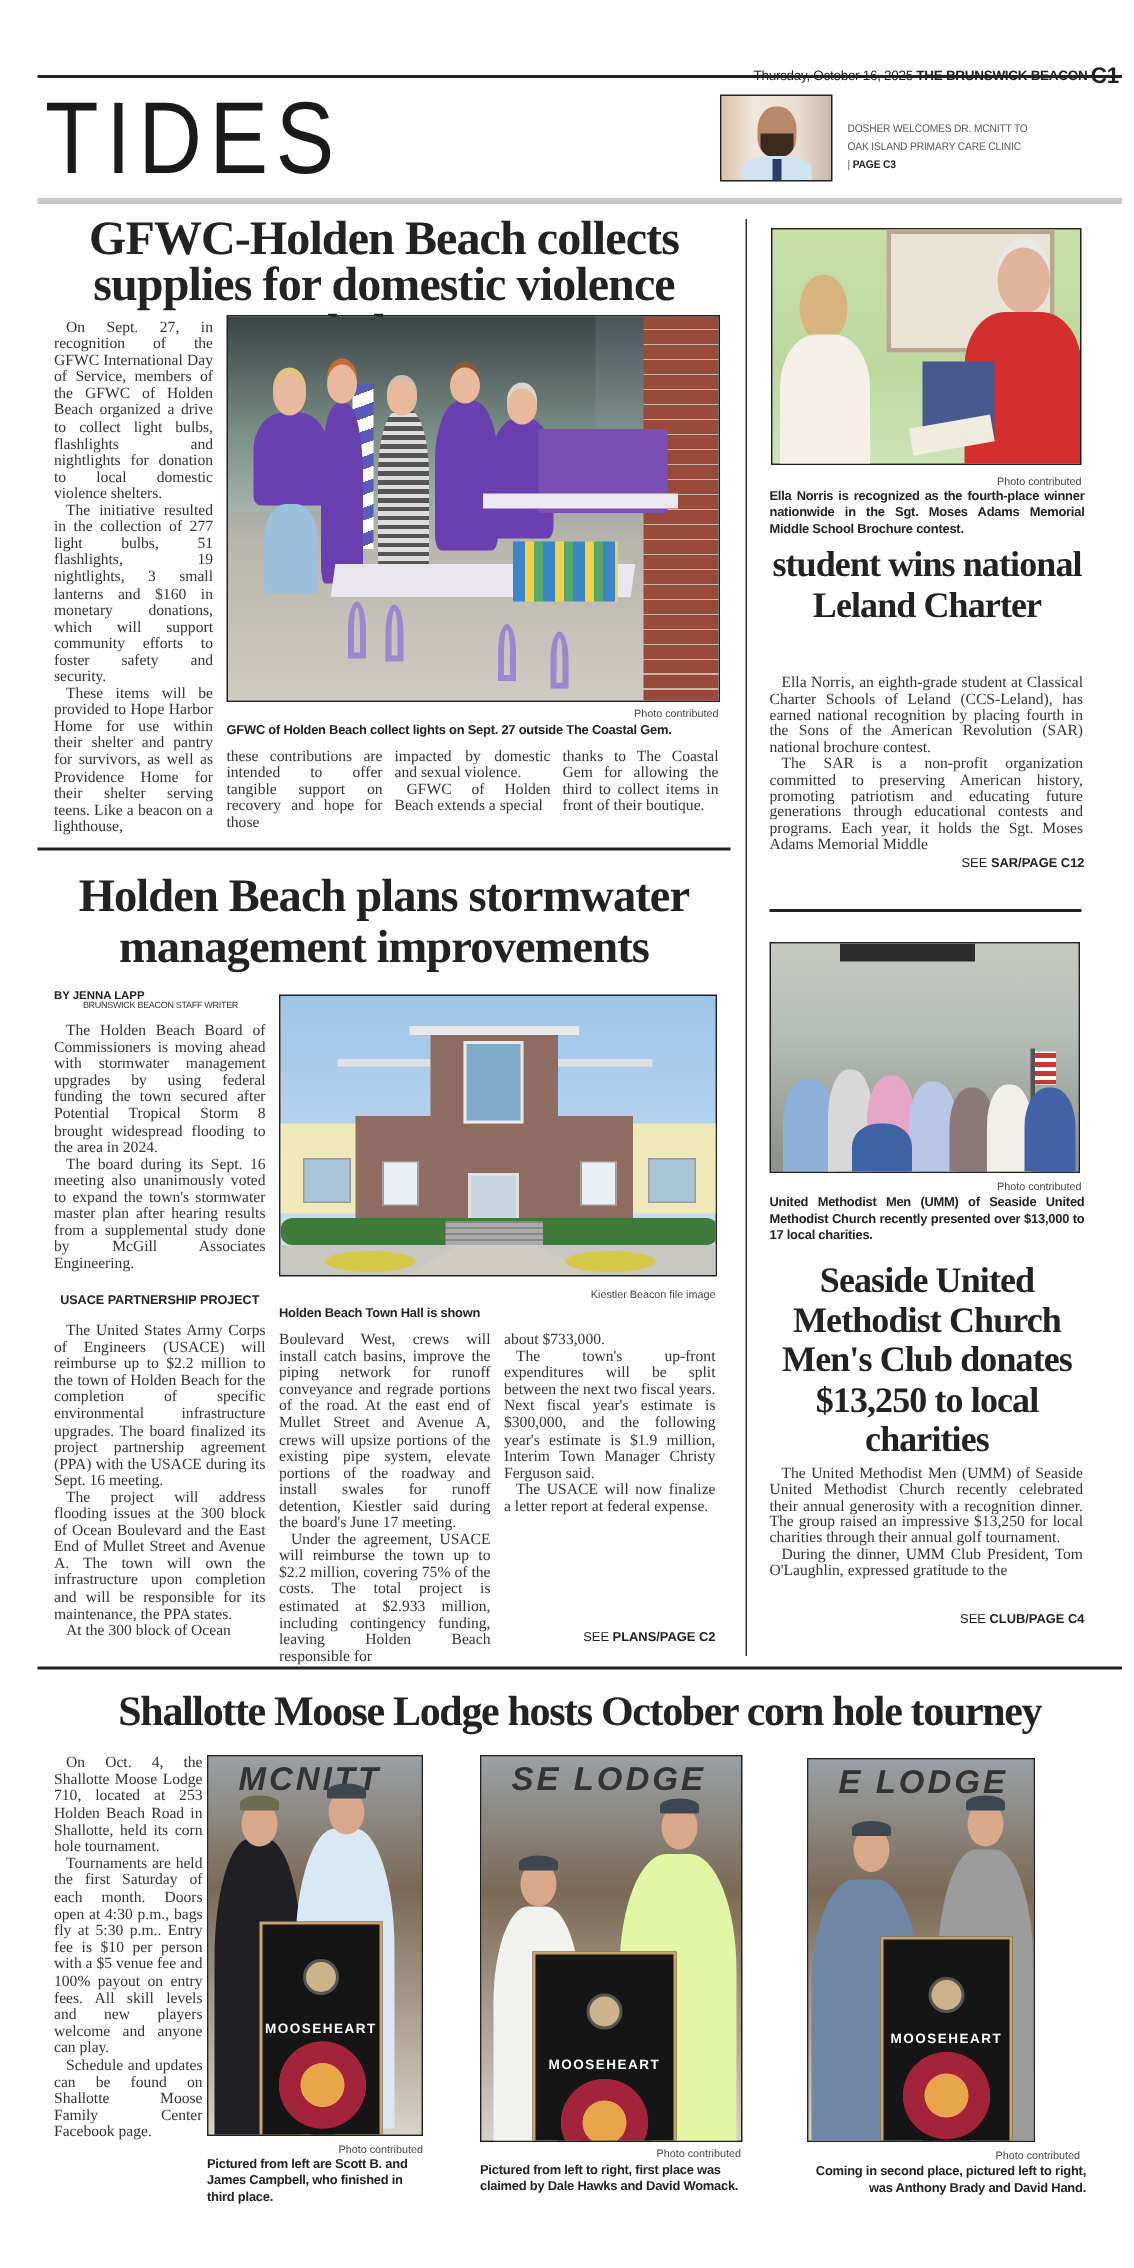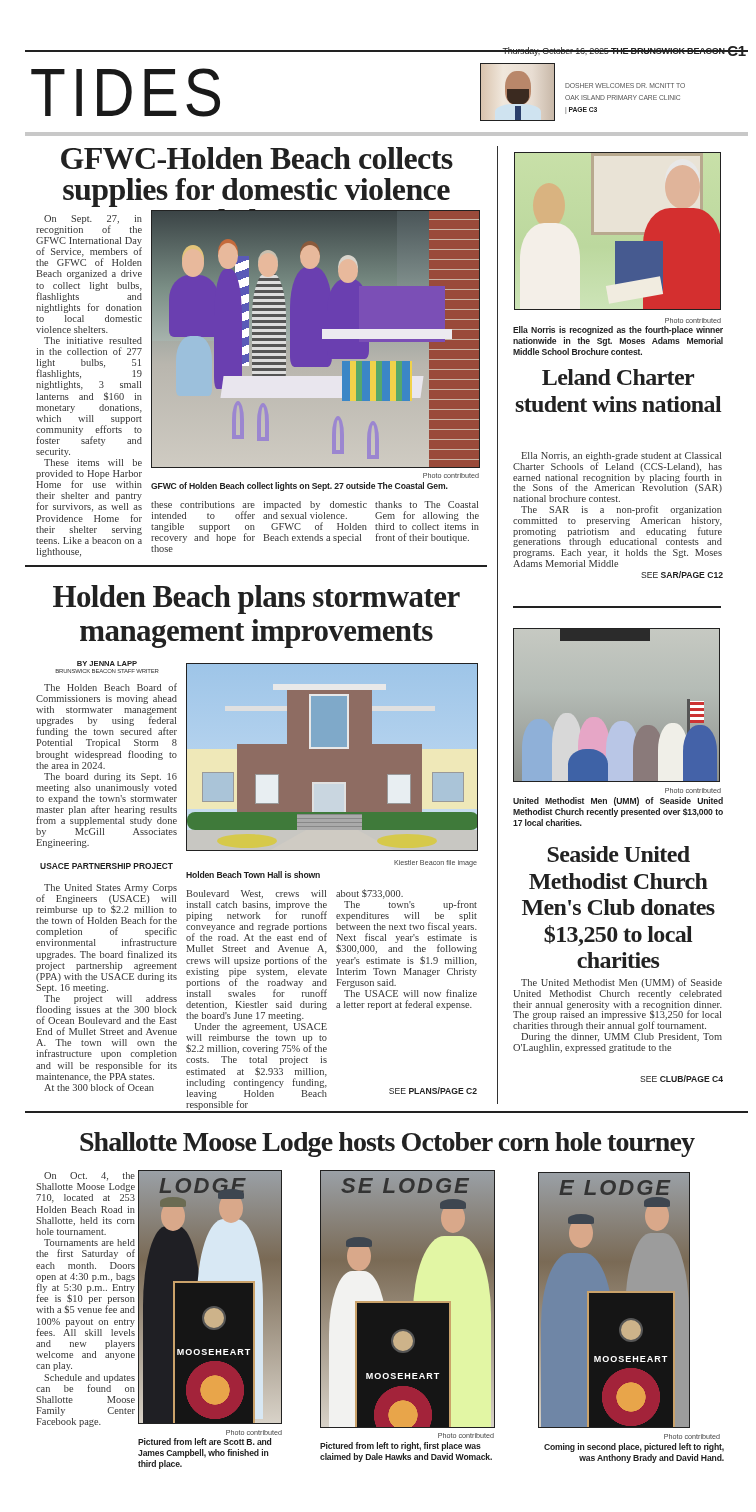--- a/index.html
+++ b/index.html
@@ -178,40 +178,40 @@
   <div class="girl"></div>
   <div class="manhead"></div>
   <div class="man"></div>
   <div class="cert"></div>
   <div class="cert2"></div>
 </div>
 <div class="abs credit" style="left:513px; top:316px; width:208px;">Photo contributed</div>
 <div class="abs caption" style="left:513px; top:325px; width:210px; text-align:justify;">Ella Norris is recognized as the fourth-place winner nationwide in the Sgt. Moses Adams Memorial Middle School Brochure contest.</div>
 
 <div class="abs hl" style="left:508px; top:364px; width:220px; font-size:24px; line-height:26.5px;">
+  <div>student wins national</div>
   <div>Leland Charter</div>
-  <div>student wins national</div>
 </div>
 
 <div class="abs body-text" style="left:513px; top:451px; width:209px; line-height:10.8px;">
   <p>Ella Norris, an eighth-grade student at Classical Charter Schools of Leland (CCS-Leland), has earned national recognition by placing fourth in the Sons of the American Revolution (SAR) national brochure contest.</p>
   <p>The SAR is a non-profit organization committed to preserving American history, promoting patriotism and educating future generations through educational contests and programs. Each year, it holds the Sgt. Moses Adams Memorial Middle</p>
 </div>
 <div class="abs see" style="left:513px; top:570px; width:210px;">
   <span>SEE</span>
   <b>SAR/PAGE C12</b>
 </div>
 <div class="abs hrule" style="left:513px; top:606px; width:208px;"></div>
 
 <div class="abs hl" style="left:25px; top:580px; width:462px; font-size:31px; line-height:34px;">
   <div>Holden Beach plans stormwater</div>
   <div>management improvements</div>
 </div>
 
-<div class="abs sans" style="left:36px; top:659px; width:142px; text-align:center; font-size:7.6px; font-weight:bold; color:#222;">BY JENNA LAPP</div>
+<div class="abs sans" style="left:36px; top:659px; width:142px; text-align:left; font-size:7.6px; font-weight:bold; color:#222;">BY JENNA LAPP</div>
 <div class="abs sans" style="left:36px; top:668px; width:142px; text-align:center; font-size:6px; color:#333; letter-spacing:-0.2px;">BRUNSWICK BEACON STAFF WRITER</div>
 
 <div class="abs body-text" style="left:36px; top:682px; width:141px;">
   <p>The Holden Beach Board of Commissioners is moving ahead with stormwater management upgrades by using federal funding the town secured after Potential Tropical Storm 8 brought widespread flooding to the area in 2024.</p>
   <p>The board during its Sept. 16 meeting also unanimously voted to expand the town's stormwater master plan after hearing results from a supplemental study done by McGill Associates Engineering.</p>
 </div>
 
 <div class="abs sans" style="left:36px; top:862px; width:141px; text-align:center; font-size:8.4px; line-height:9.5px; font-weight:bold; color:#222;">USACE PARTNERSHIP PROJECT</div>
 
 <div class="abs body-text" style="left:36px; top:882px; width:141px;">
@@ -296,21 +296,21 @@
 
 <div class="abs hl" style="left:25px; top:1126px; width:723px; font-size:28px; line-height:32px; letter-spacing:-0.9px;">Shallotte Moose Lodge hosts October corn hole tourney</div>
 
 <div class="abs body-text" style="left:36px; top:1170px; width:99px; line-height:11.2px;">
   <p>On Oct. 4, the Shallotte Moose Lodge 710, located at 253 Holden Beach Road in Shallotte, held its corn hole tournament.</p>
   <p>Tournaments are held the first Saturday of each month. Doors open at 4:30 p.m., bags fly at 5:30 p.m.. Entry fee is $10 per person with a $5 venue fee and 100% payout on entry fees. All skill levels and new players welcome and anyone can play.</p>
   <p>Schedule and updates can be found on Shallotte Moose Family Center Facebook page.</p>
 </div>
 
 <div class="abs photo ch-photo" style="left:138px; top:1170px; width:144px; height:254px;">
-  <div class="lodge">LODGE</div>
+  <div class="lodge">MCNITT</div>
   <div class="man" style="left:4px; top:55px; width:58px; height:200px; background:#1f1f24;"></div>
   <div class="head" style="left:22px; top:30px;"></div>
   <div class="cap" style="left:21px; top:26px; background:#6b6b52;"></div>
   <div class="man" style="left:58px; top:48px; width:66px; height:200px; background:#d8e8f4;"></div>
   <div class="head" style="left:80px; top:22px;"></div>
   <div class="cap" style="left:79px; top:18px;"></div>
   <div class="board" style="left:34px; top:110px; width:82px; height:144px;"></div>
   <div class="hole" style="left:63px; top:135px;"></div>
   <div class="logo" style="left:42px; top:185px;"></div>
   <div class="logotext" style="left:34px; top:176px; width:82px;">MOOSEHEART</div>

